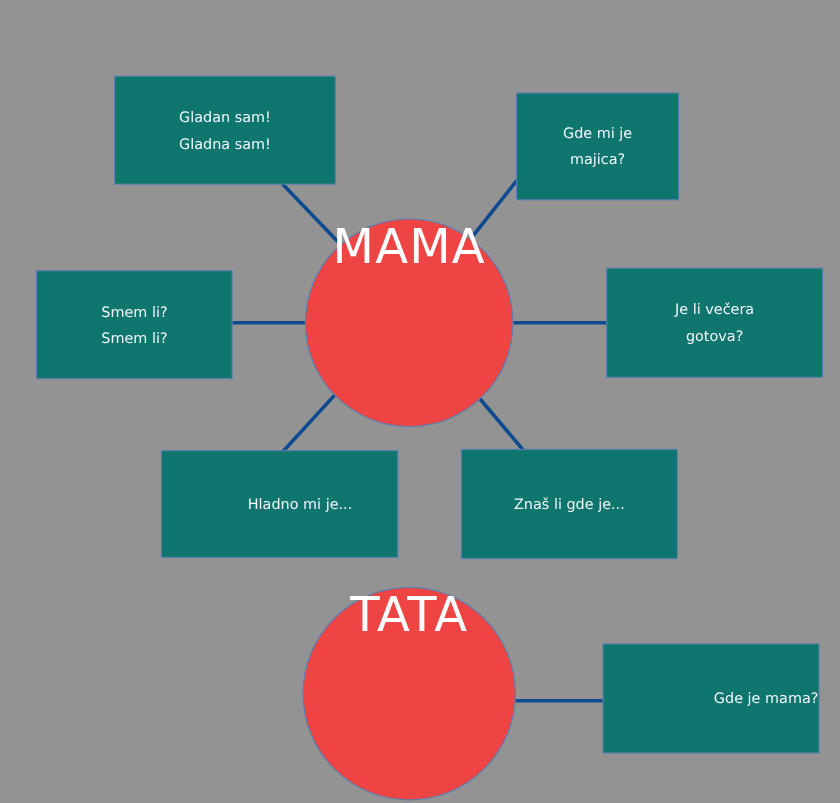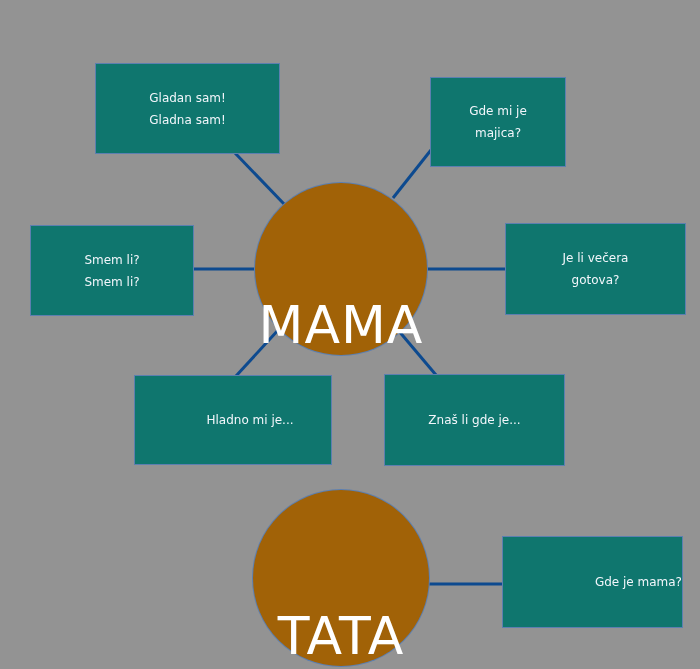--- a/index.html
+++ b/index.html
@@ -1,19 +1,19 @@
 <!DOCTYPE html>
 <html><head>
 <meta charset="utf-8">
 <style>
   html, body { margin: 0; padding: 0; }
   body { width: 700px; height: 669px; background: #939393; position: relative; overflow: hidden; font-family: "DejaVu Sans", sans-serif; }
   .connectors { position: absolute; left: 0; top: 0; width: 700px; height: 669px; }
   .box { position: absolute; background: #0f766e; color: #f2f6fb; display: flex; align-items: center; justify-content: center; text-align: center; flex-direction: column; font-size: 12px; line-height: 22px; box-shadow: 0 0 0 1px #5c7fb0; }
-  .circle { position: absolute; background: #a16207; border-radius: 50%; color: #ffffff; display: flex; align-items: flex-end; justify-content: center; font-size: 52px; letter-spacing: 1px; box-shadow: 0 0 0 1px #5c7fb0; }
+  .circle { position: absolute; background: #ef4444; border-radius: 50%; color: #ffffff; display: flex; align-items: flex-start; justify-content: center; font-size: 40px; letter-spacing: 1px; box-shadow: 0 0 0 1px #5c7fb0; }
 </style>
 </head>
 <body>
 
 <svg class="connectors" viewBox="0 0 700 669">
   <g stroke="#0d4a8f" stroke-width="3">
     <line x1="235" y1="153" x2="285" y2="205"></line>
     <line x1="431" y1="150" x2="393" y2="198"></line>
     <line x1="193" y1="269" x2="256" y2="269"></line>
     <line x1="426" y1="269" x2="506" y2="269"></line>

